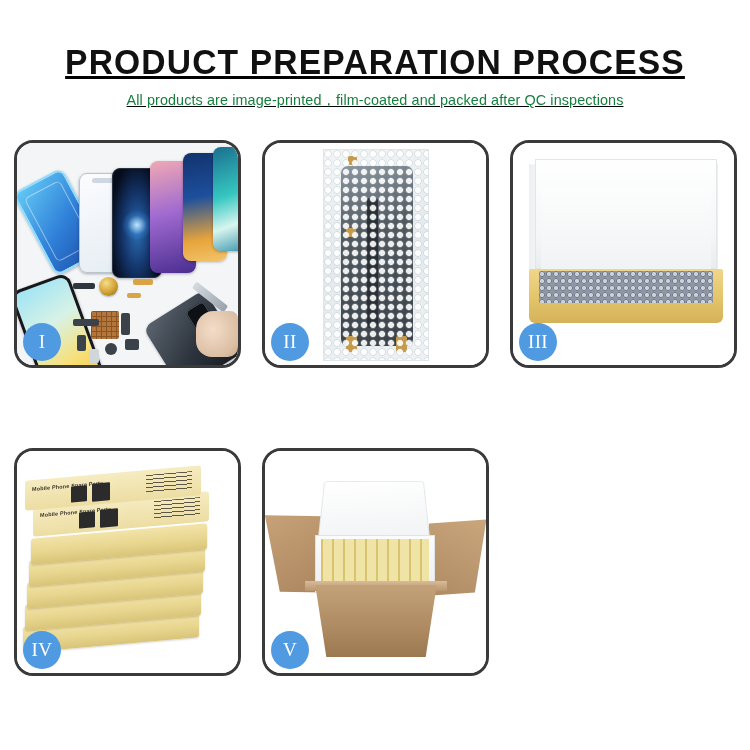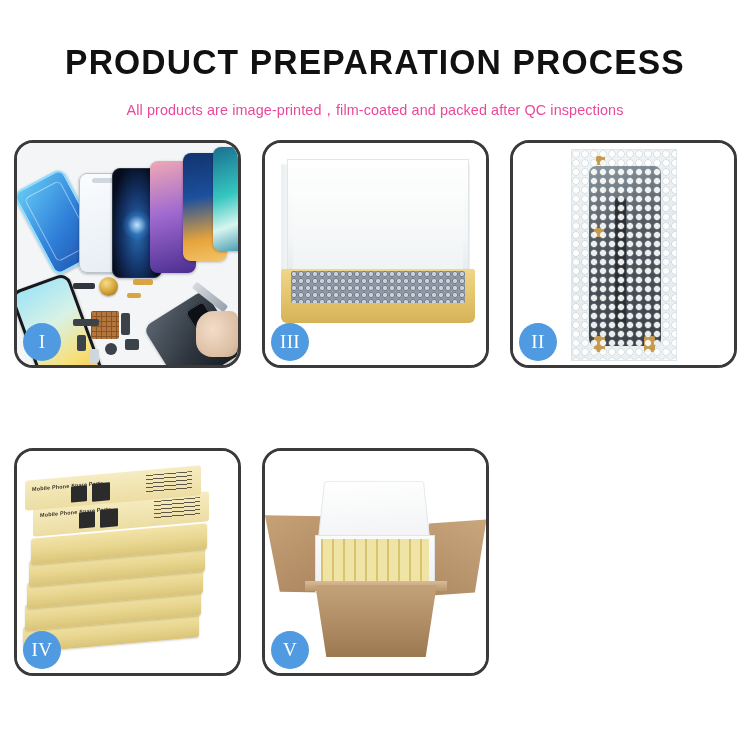--- a/index.html
+++ b/index.html
@@ -2,37 +2,37 @@
 <html><head>
 <meta charset="utf-8">
 <style>
   * { box-sizing: border-box; margin: 0; padding: 0; }
   html, body {
     width: 750px; height: 750px;
     background: #ffffff;
     font-family: "Liberation Sans", sans-serif;
     overflow: hidden;
   }
-  .page { position: relative; width: 750px; height: 750px; }
+  .page { position: relative; width: 750px; height: 750px; text-decoration: underline; }
 
   
   .header { text-align: center; padding-top: 42px; }
   .title {
     font-size: 35px;
     font-weight: 700;
     letter-spacing: 1.2px;
     color: #111111;
     transform: scaleX(0.96);
     white-space: nowrap;
   }
   .subtitle {
-    margin-top: 19px;
+    margin-top: 9px;
     font-size: 14.4px;
     font-weight: 400;
-    color: #ec4899;
+    color: #15803d;
     letter-spacing: 0.1px;
     white-space: nowrap;
   }
 
   
   .grid {
     position: absolute;
     top: 140px; left: 14px;
     width: 722px;
     display: grid;
@@ -353,46 +353,46 @@
         <div class="gold-part" style="left:116px;top:136px;width:20px;height:6px;"></div>
         <div class="gold-part" style="left:110px;top:150px;width:14px;height:5px;"></div>
         <div class="flex-part" style="left:72px;top:206px;width:10px;height:14px;background:#cfd6dc;"></div>
         <div class="tweezer"></div>
         <div class="hand"></div>
       </div>
       <div class="badge">I</div>
     </div>
 
     <div class="panel">
-      <div class="panel-inner p3">
-        <div class="flap3l"></div>
-        <div class="flap3r"></div>
-        <div class="lid3"></div>
-        <div class="foam3"></div>
-        <div class="boxbase3"></div>
-        <div class="bubblefill3"></div>
-      </div>
-      <div class="badge">III</div>
-    </div>
-
-    <div class="panel">
       <div class="panel-inner p2">
         <div class="wrapbag">
           <div class="screen-in"></div>
           <div class="tab-gold" style="left:24px;top:6px;width:9px;height:9px;"></div>
           <div class="tab-gold" style="left:22px;top:78px;width:10px;height:9px;"></div>
           <div class="tab-gold" style="left:22px;top:186px;width:11px;height:16px;"></div>
           <div class="tab-gold" style="left:72px;top:186px;width:11px;height:16px;"></div>
           <div class="bubbles"></div>
         </div>
       </div>
       <div class="badge">II</div>
     </div>
 
     <div class="panel">
+      <div class="panel-inner p3">
+        <div class="flap3l"></div>
+        <div class="flap3r"></div>
+        <div class="lid3"></div>
+        <div class="foam3"></div>
+        <div class="boxbase3"></div>
+        <div class="bubblefill3"></div>
+      </div>
+      <div class="badge">III</div>
+    </div>
+
+    <div class="panel">
       <div class="panel-inner p4">
         <div class="stackbox" style="top:168px;left:6px;"></div>
         <div class="stackbox" style="top:146px;left:8px;"></div>
         <div class="stackbox" style="top:124px;left:10px;"></div>
         <div class="stackbox" style="top:102px;left:12px;"></div>
         <div class="stackbox" style="top:80px;left:14px;"></div>
 
         <div class="toplabel" style="top:48px;left:16px;">
           <div class="lbl-text">Mobile Phone Spare Parts</div>
           <div class="lbl-win" style="left:46px;top:10px;width:16px;height:16px;"></div>

